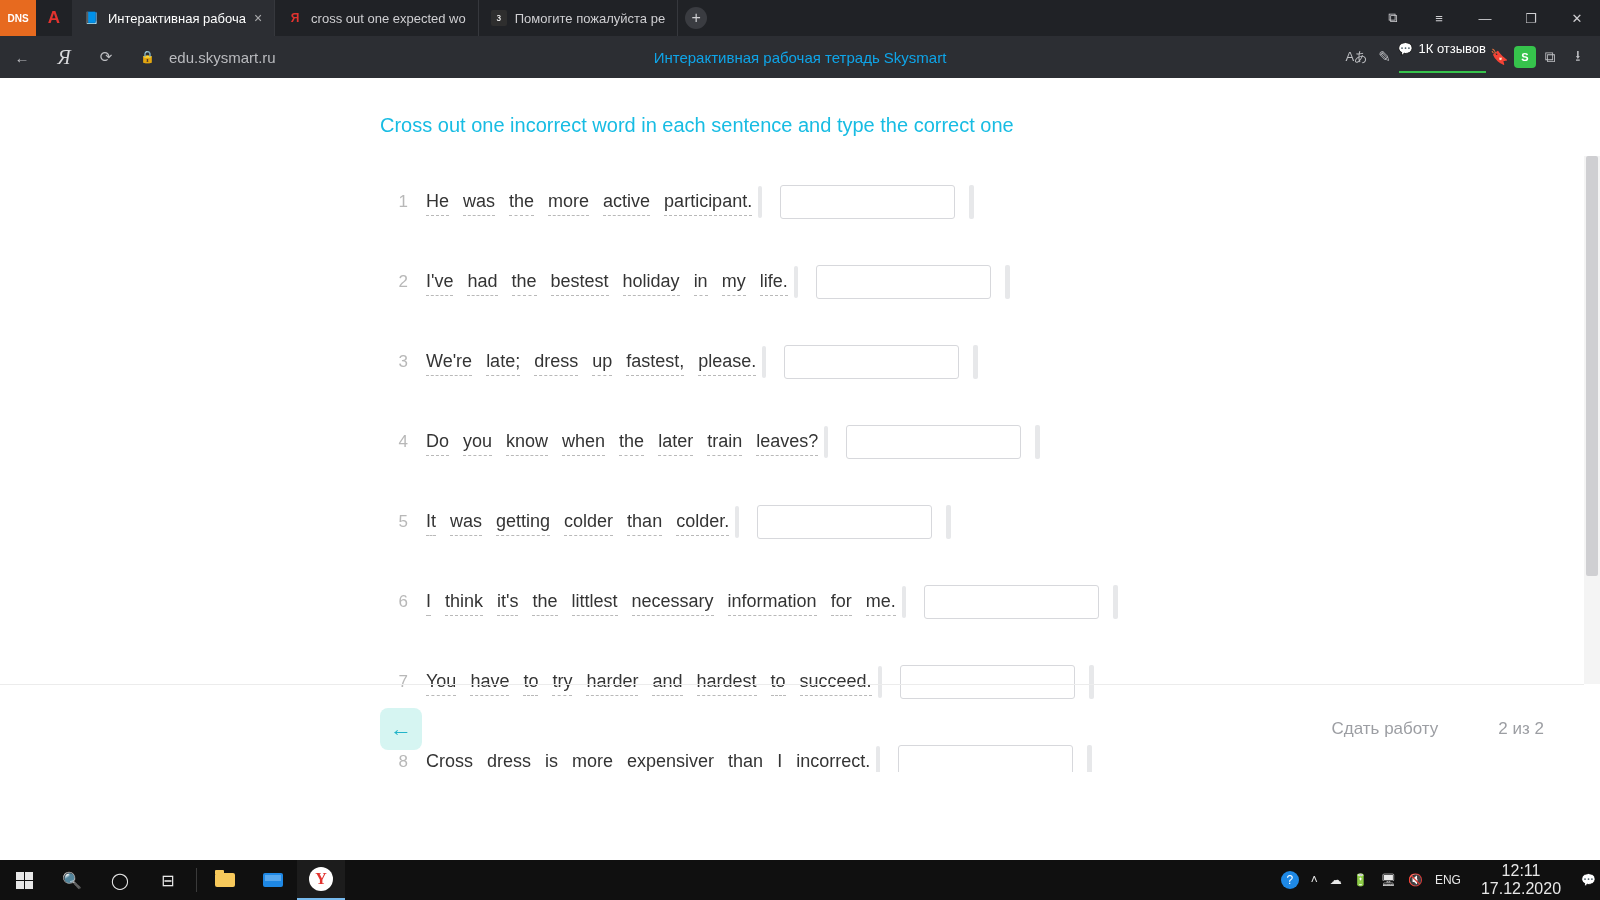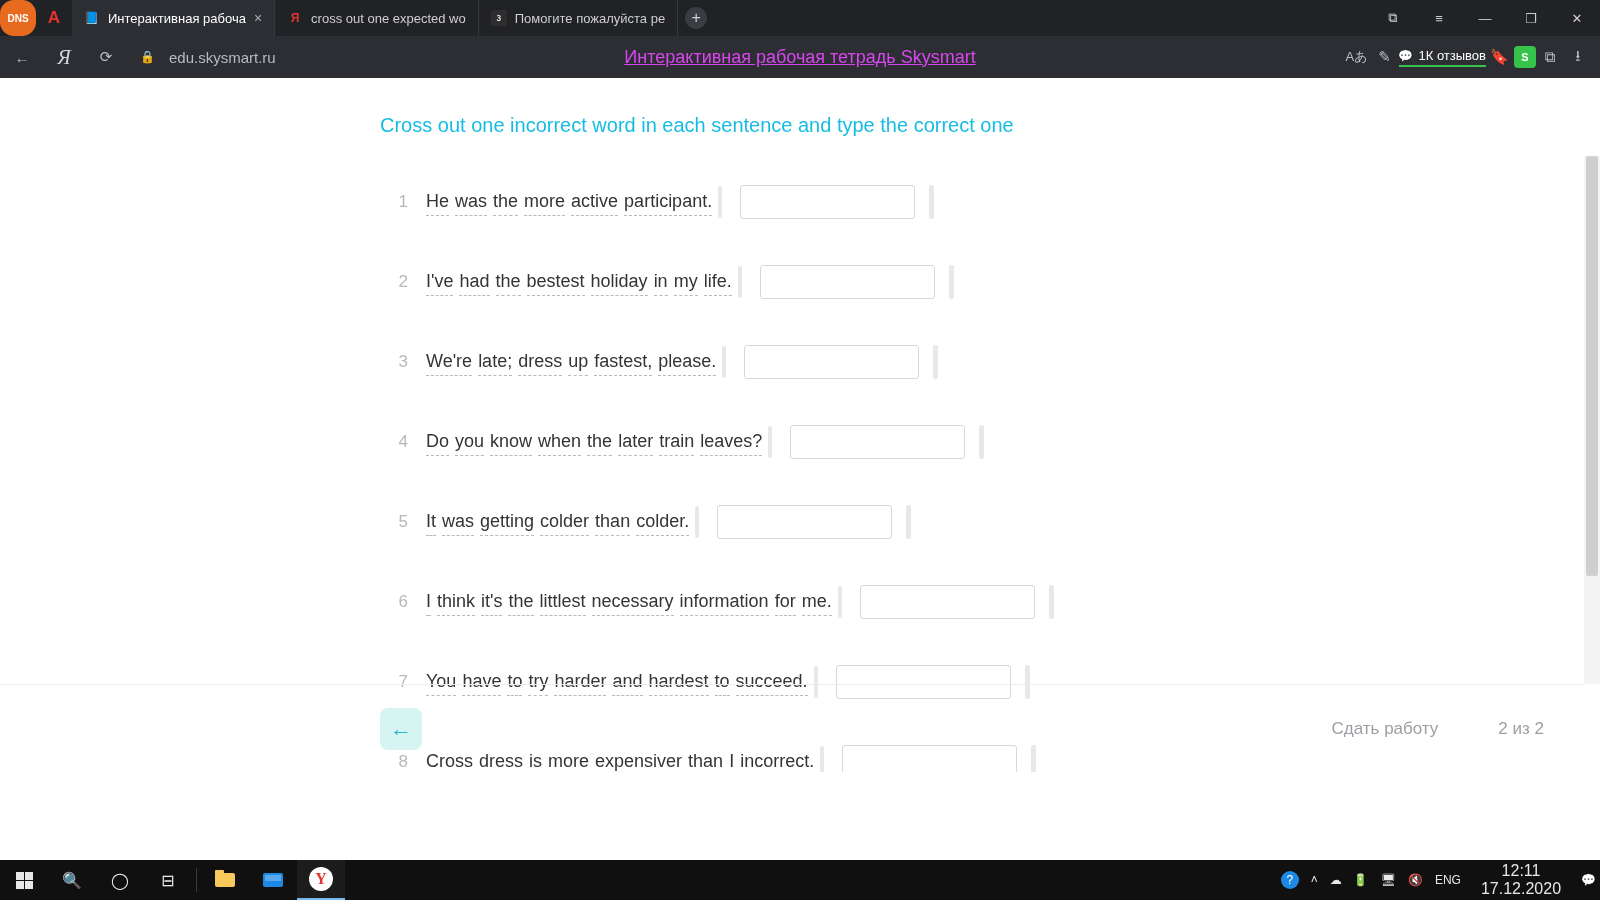--- a/index.html
+++ b/index.html
@@ -1,52 +1,52 @@
 <!DOCTYPE html>
 <html><head>
 <meta charset="utf-8">
 <style>
   * { margin:0; padding:0; box-sizing:border-box; font-family:"Segoe UI",Arial,sans-serif; }
   html,body { width:1600px; height:900px; overflow:hidden; background:#fff; }
 
   
   .tabs-bar { height:36px; background:#202226; display:flex; align-items:stretch; color:#cfcfd2; }
-  .tabs-bar .sq { width:36px; display:flex; align-items:center; justify-content:center; font-size:12px;border-radius:14px; }
+  .tabs-bar .sq { width:36px; display:flex; align-items:center; justify-content:center; font-size:12px; }
   .sq.dns { background:#e76a1f; color:#fff; font-weight:700; font-size:10px; }
   .sq.a   { color:#e2332f; font-weight:800; font-size:17px; }
   .tab { display:flex; align-items:center; gap:8px; padding:0 12px; max-width:205px; border-right:1px solid #36383d; font-size:13px; white-space:nowrap; overflow:hidden; }
   .tab.active { background:#2c2e33; color:#fff; }
   .tab .fav { width:16px; height:16px; display:flex; align-items:center; justify-content:center; font-size:12px; }
   .tab .ttl { overflow:hidden; text-overflow:ellipsis; flex:1; }
   .tab .x  { opacity:.6; font-size:14px; }
   .newtab { width:36px; display:flex; align-items:center; justify-content:center; }
   .newtab span{ width:22px; height:22px; border-radius:11px; background:#3a3c41; color:#cfcfd2; text-align:center; line-height:22px; font-size:16px; }
   .spacer { flex:1; }
   .win-ctrls { display:flex; }
   .win-ctrls div{ width:46px; display:flex; align-items:center; justify-content:center; color:#cfcfd2; font-size:13px; }
 
   
   .addr-bar { height:42px; background:#2c2e33; display:flex; align-items:center; color:#d7d8db; padding:0 8px; gap:14px; }
   .addr-bar .ib { width:28px; text-align:center; font-size:15px; color:#bdbec2; }
   .addr-bar .ylogo{ font-family:Georgia,serif; font-size:20px; color:#d7d8db; font-style:italic; }
   .addr-bar .lock{ font-size:12px; color:#9ea0a5; margin-left:6px; }
   .url { font-size:15px; color:#b9babe; }
-  .addr-center { position:absolute; left:50%; transform:translateX(-50%); font-size:18px; color:#d946ef;text-decoration:underline; }
+  .addr-center { position:absolute; left:50%; transform:translateX(-50%); font-size:15px; color:#0ea5e9; }
   .addr-right { margin-left:auto; display:flex; align-items:center; }
-  .reviews { display:flex; align-items:center; gap:5px; font-size:13px; color:#fff; border-bottom:2px solid #36c34c; padding-bottom:2px; }
+  .reviews { display:flex; align-items:center; gap:5px; font-size:13px; color:#fff; border-bottom:2px solid #36c34c; padding-bottom:15px; }
   .reviews .bubble::before{content:"💬"; font-size:12px;}
   .shield { width:22px; height:22px; border-radius:4px; background:#36c34c; color:#fff; font-size:11px; display:flex; align-items:center; justify-content:center; font-weight:700;}
 
   
   .page { position:relative; height:694px; background:#fff; overflow:hidden; }
   .content { width:820px; margin-left:380px; padding-top:36px; }
   .instruction { color:#17bce3; font-size:20px; font-weight:400; margin-bottom:48px; }
   .row { display:flex; align-items:center; margin-bottom:46px; font-size:18px; color:#343434; }
   .num { width:28px; text-align:right; color:#b8b8b8; margin-right:18px; font-size:17px; }
-  .sentence { display:flex; flex-wrap:wrap; gap:6px;justify-content:space-between; }
+  .sentence { display:flex; flex-wrap:wrap; gap:14px;justify-content:space-between; }
   .sentence span { border-bottom:1px dashed #b9b9b9; padding-bottom:1px; cursor:pointer; line-height:1.45; }
   .mini-handle { width:4px; height:32px; background:#e7e8ea; border-radius:2px; margin-left:6px; }
   .ans { margin-left:18px; width:175px; height:34px; border:1px solid #d7d8dc; border-radius:3px; padding:0 8px; font-size:16px; background:#fff; }
   .handle { width:5px; height:34px; background:#e7e8ea; border-radius:2px; margin-left:14px; }
 
   
   .page-bar { position:absolute; left:0; right:16px; bottom:0; height:88px; border-top:1px solid #ececec; display:flex; align-items:center; padding:0 40px 0 380px; color:#9c9ea3; font-size:17px; }
   .back-btn { width:42px; height:42px; border-radius:8px; background:#d6f5f2; color:#22b4c9; display:flex; align-items:center; justify-content:center; font-size:22px; position:absolute; left:380px; }
   .page-bar .submit { margin-left:auto; margin-right:60px; }
 

